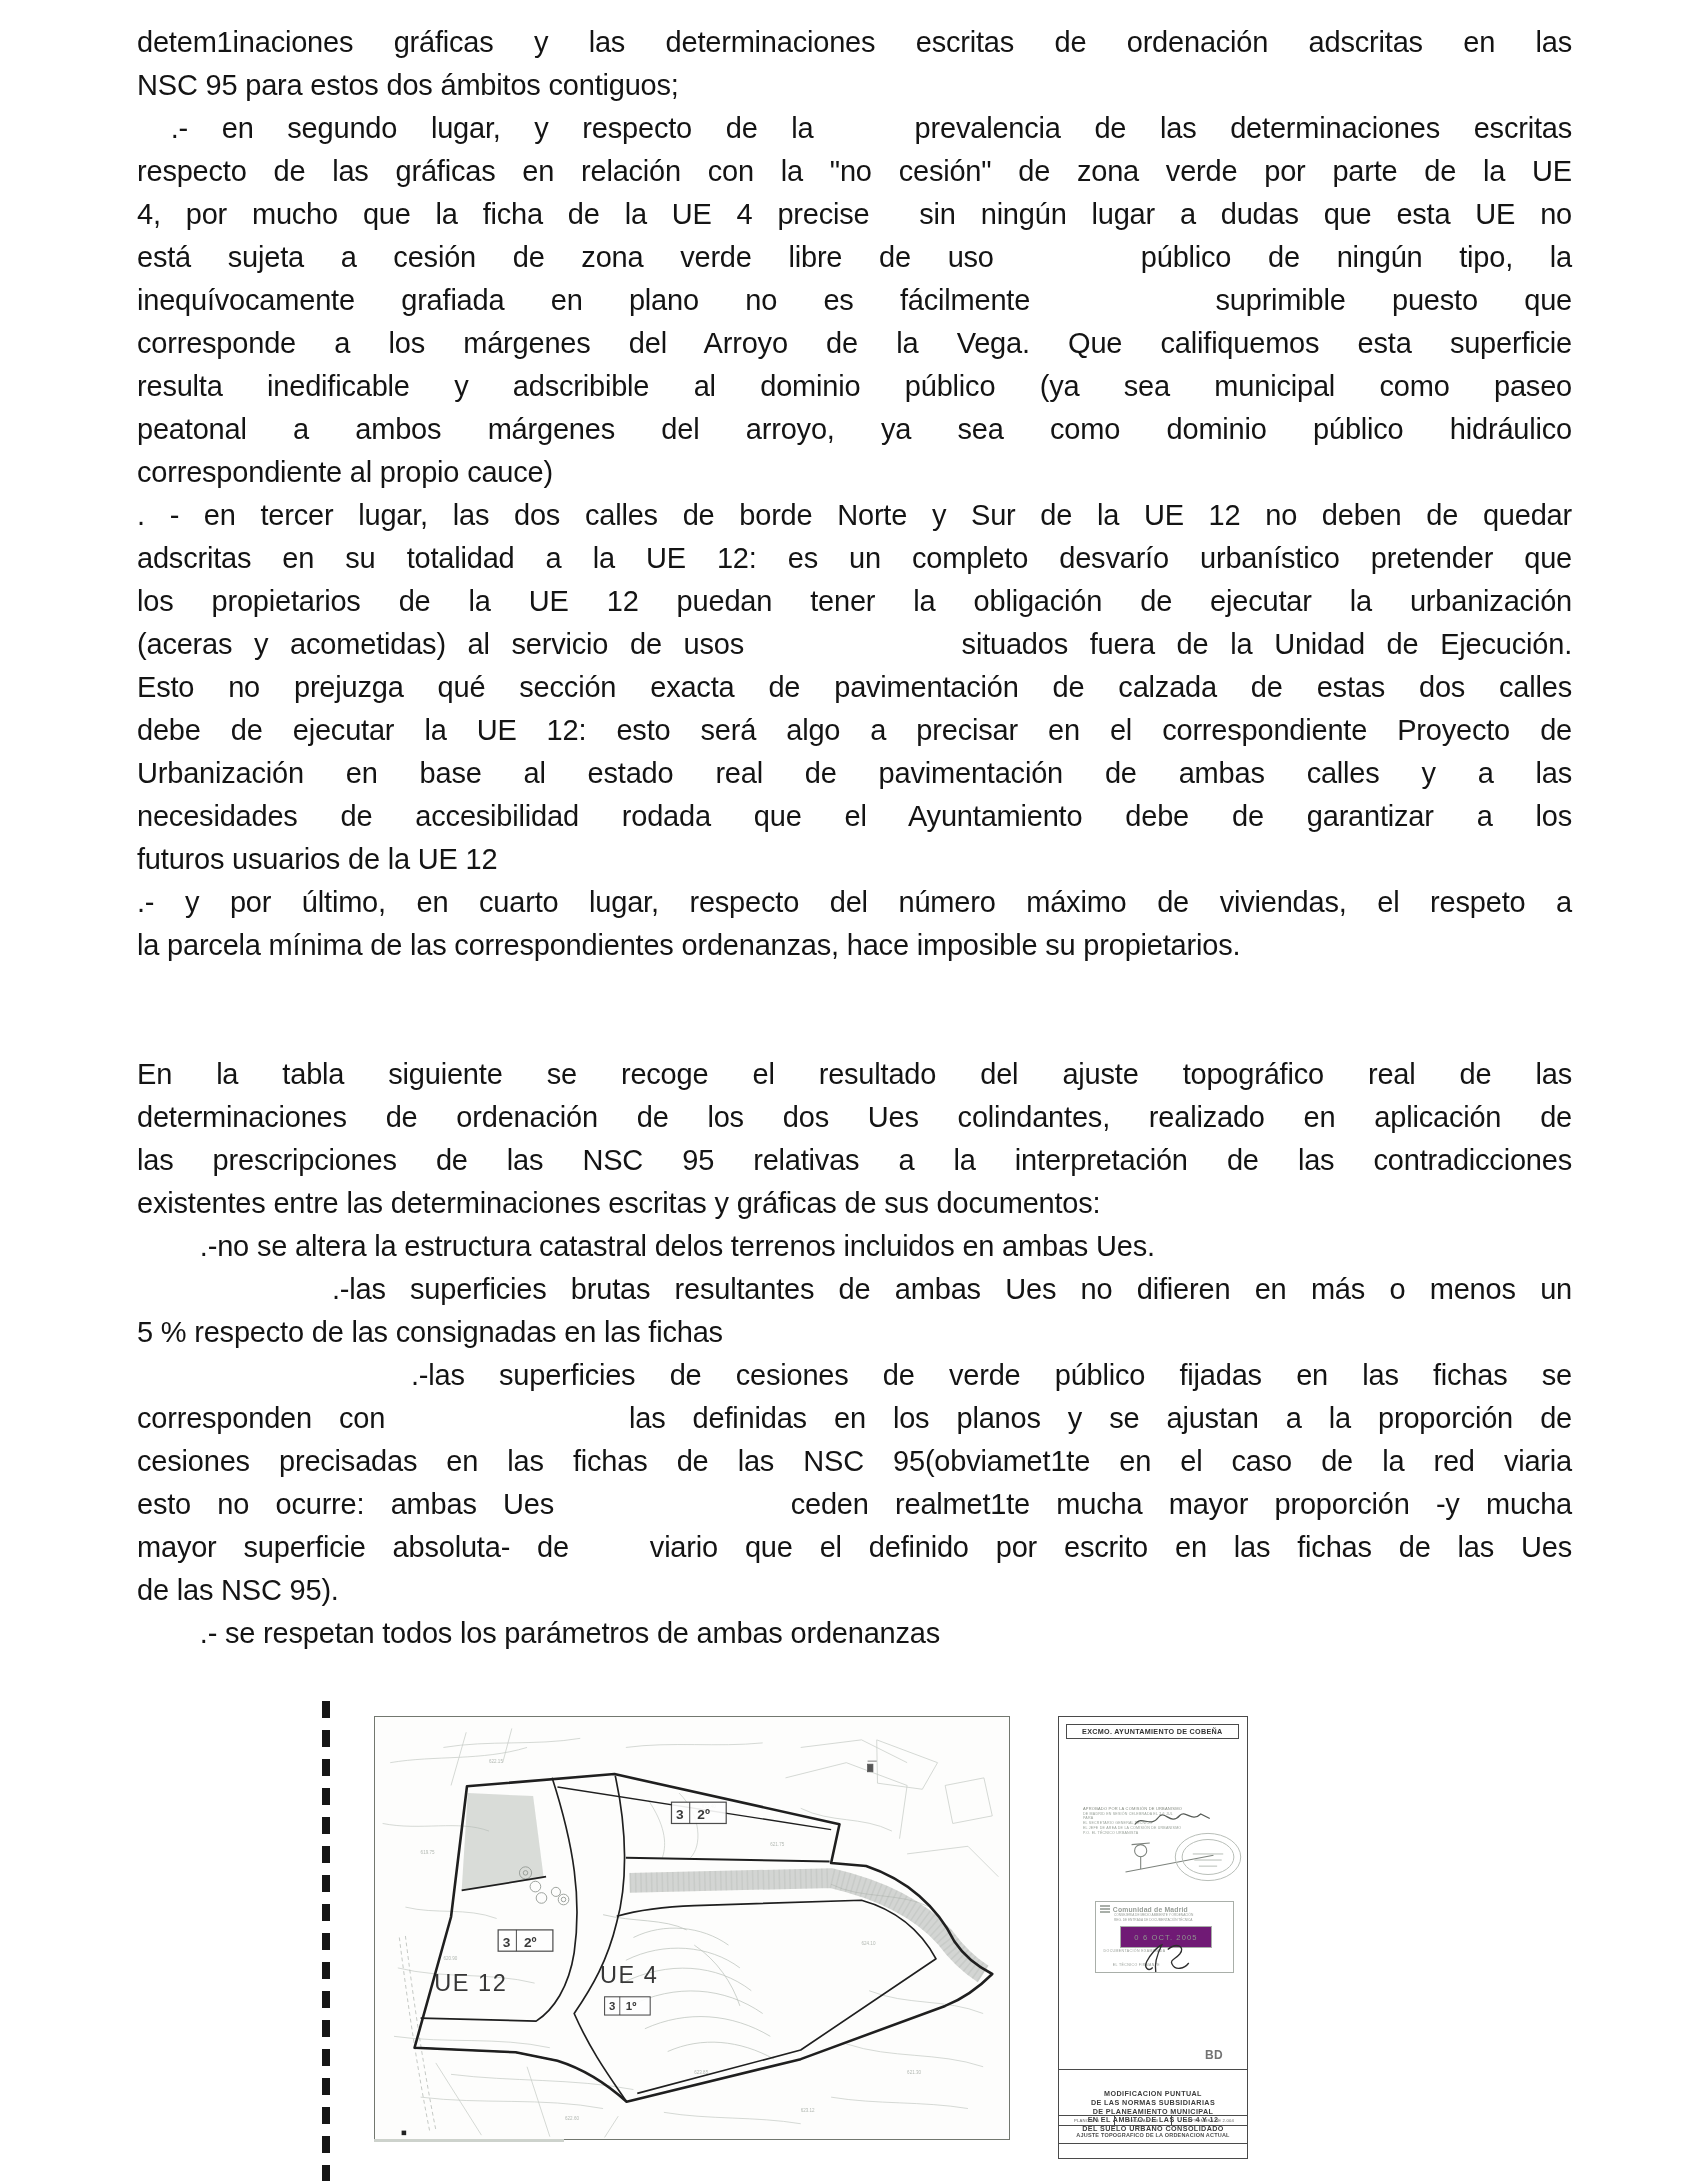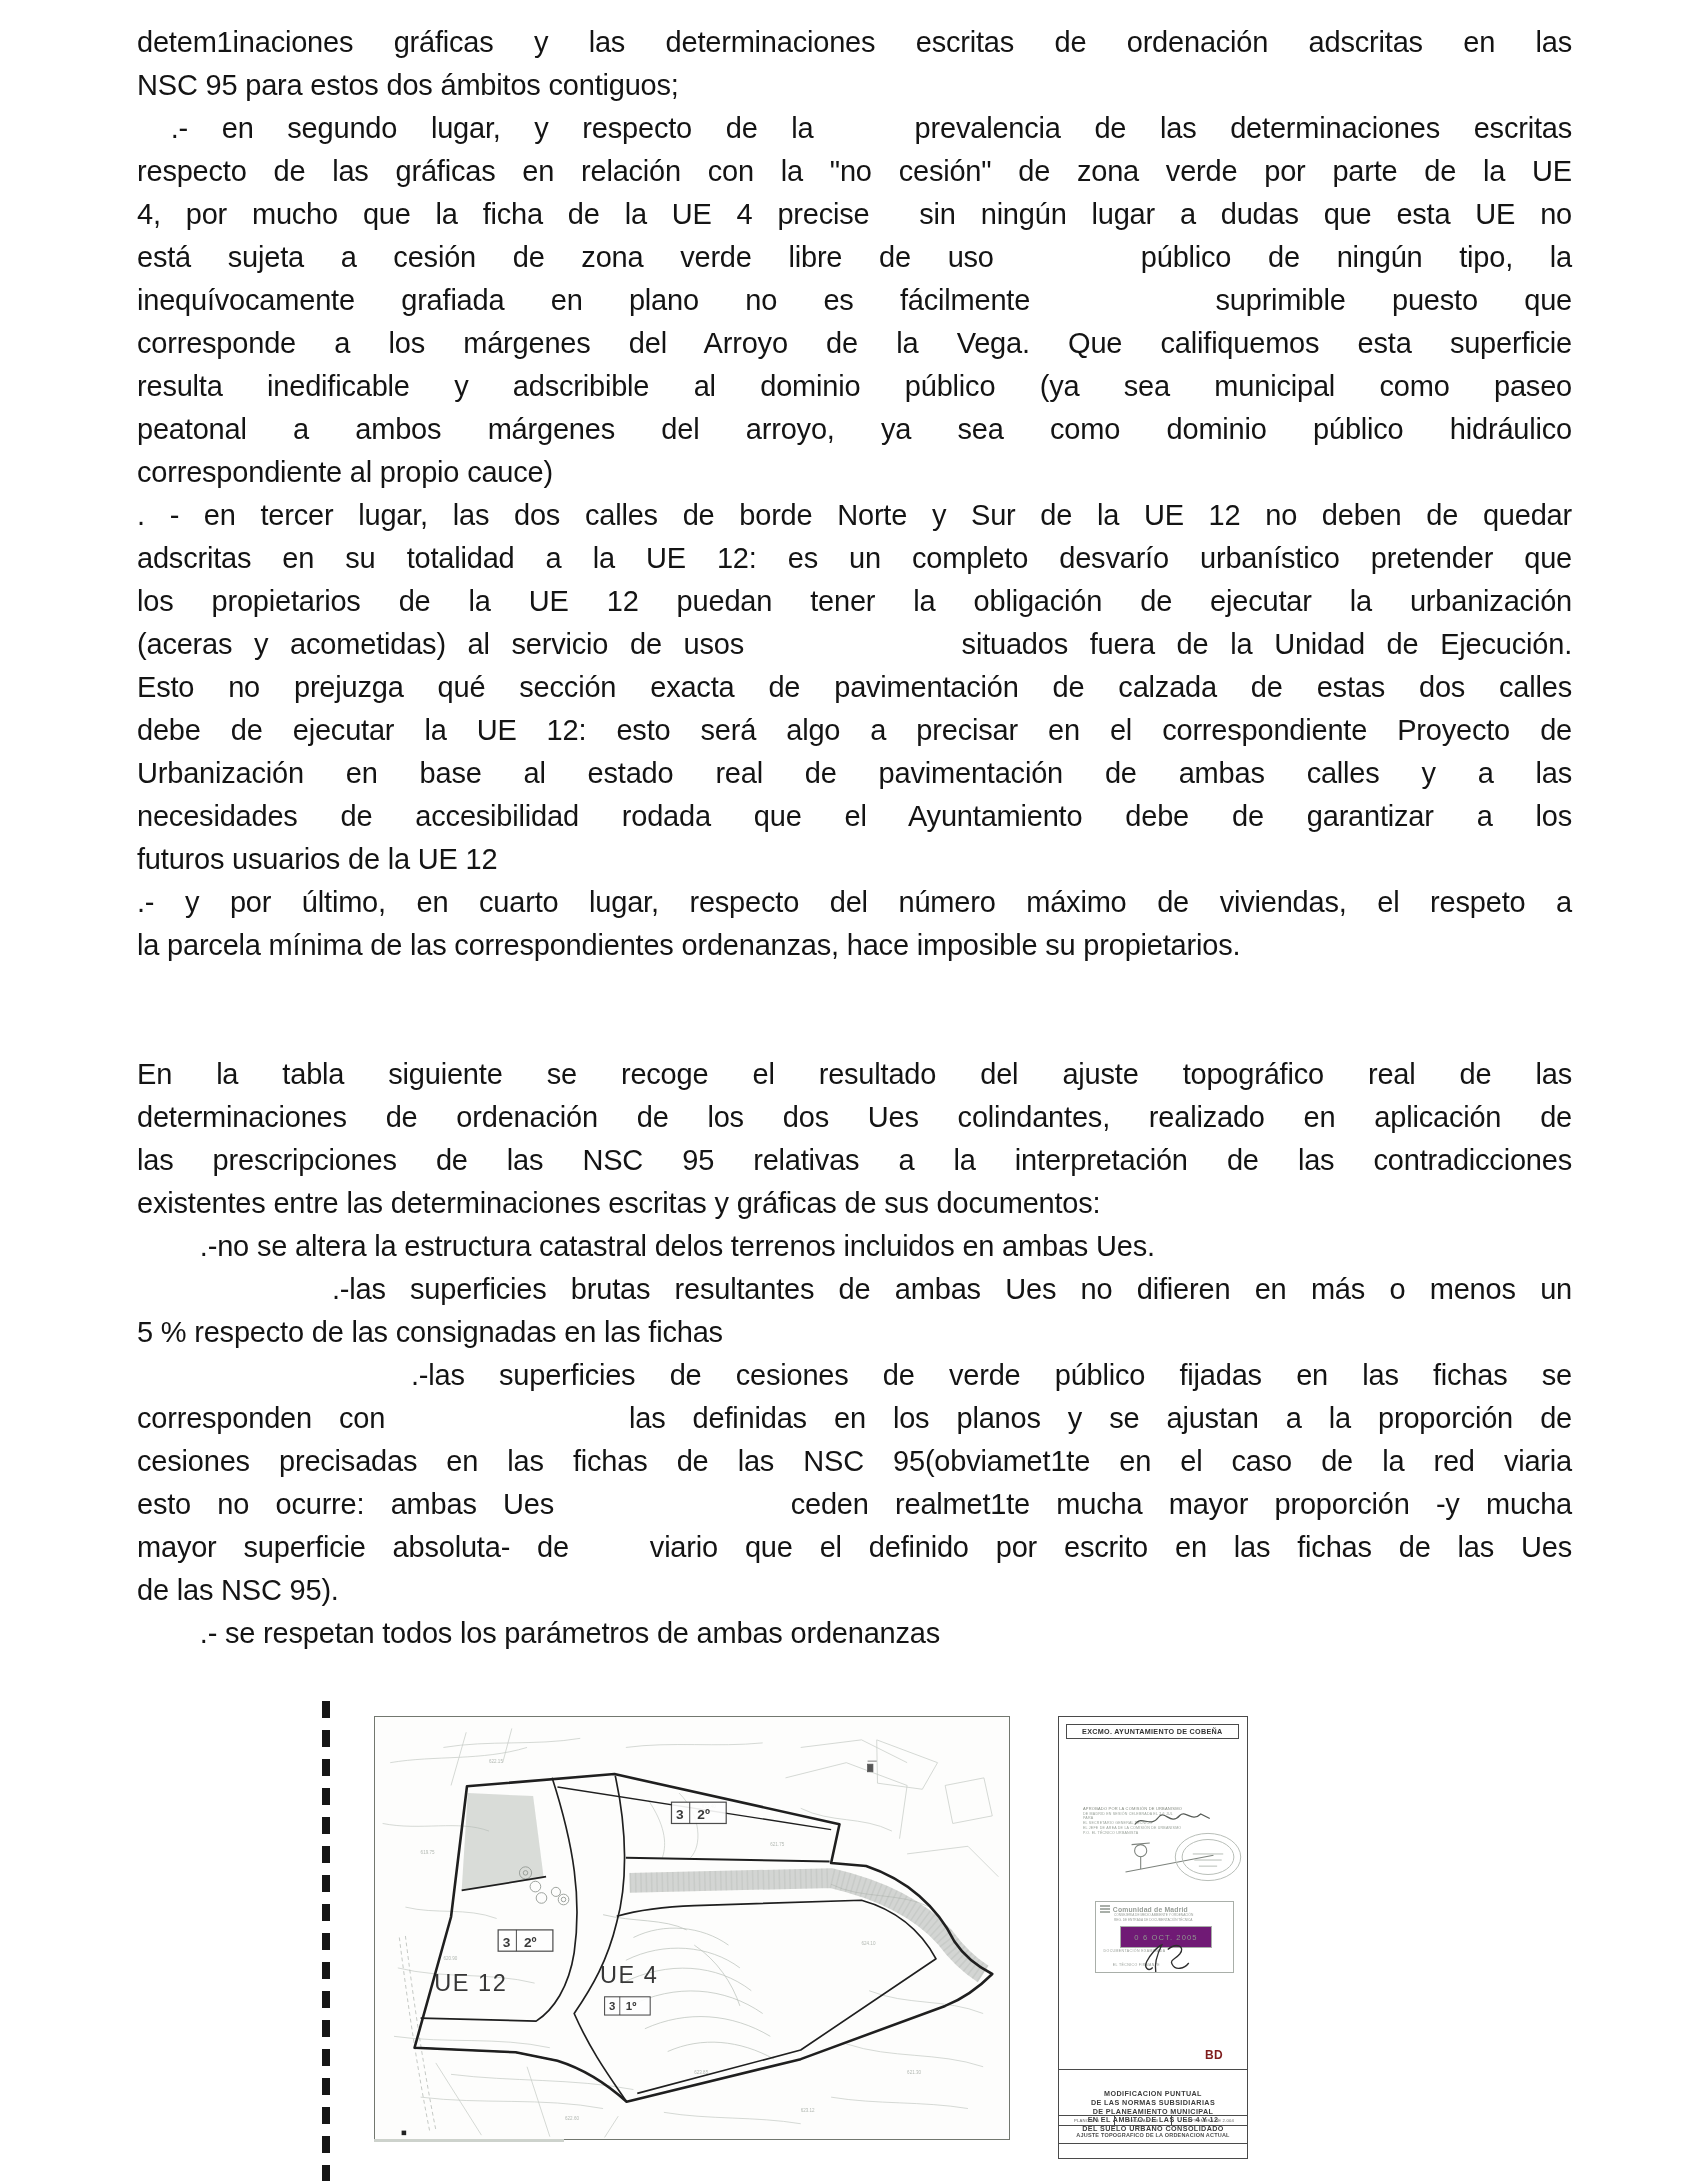--- a/index.html
+++ b/index.html
@@ -36,21 +36,21 @@
   #cdm .row{display:flex;align-items:center;gap:3px;margin:3px 3.8px 0 3.8px;}
   #cdm .logo{width:10px;height:8.4px;background:linear-gradient(180deg,#a9afa9 0 2.3px,#fff 2.3px 3px,#a9afa9 3px 5.3px,#fff 5.3px 6px,#a9afa9 6px 8.4px);flex:0 0 auto;}
   #cdm .cdm-name{font-size:6.8px;font-weight:bold;letter-spacing:0.2px;white-space:nowrap;}
   #cdm .tiny{font-size:3.2px;line-height:3.8px;margin:0.8px 4.6px 0 18px;white-space:nowrap;}
   #cdm .datebox{position:absolute;left:24px;top:24px;width:90px;height:20px;border:1.5px solid #a9afa9;
     background:#701a75;display:flex;align-items:center;justify-content:center;
     font-size:7.6px;letter-spacing:1.1px;color:#8f958f;}
   #cdm .under{position:absolute;left:7.6px;top:47px;font-size:3.5px;letter-spacing:0.4px;white-space:nowrap;}
   #cdm .signline{position:absolute;left:16.7px;top:61px;font-size:3.5px;letter-spacing:0.4px;white-space:nowrap;}
   #scribble93{position:absolute;left:46px;top:40px;}
-  #bd-mark{position:absolute;left:146px;top:331px;font-size:12px;font-weight:bold;color:#7f1d1d;
+  #bd-mark{position:absolute;left:146px;top:331px;font-size:12px;font-weight:bold;color:#737373;
     letter-spacing:0.4px;}
   #tb-title{position:absolute;left:0;top:352px;width:100%;border-top:1.5px solid #4a4a4a;
     padding-top:20px;text-align:center;font-size:7.2px;font-weight:bold;line-height:8.8px;
     letter-spacing:0.4px;color:#3d3d3d;}
   #tb-meta{position:absolute;left:0;top:398px;width:100%;height:11.4px;display:flex;
     border-top:1.5px solid #4a4a4a;border-bottom:1.5px solid #4a4a4a;box-sizing:border-box;}
   #tb-meta .cell{display:flex;align-items:center;justify-content:center;font-size:4.2px;
     color:#5c5c5c;white-space:nowrap;letter-spacing:0.2px;}
   #tb-meta .c1{width:30%;border-right:1.5px solid #4a4a4a;box-sizing:border-box;}
   #tb-meta .c2{width:30%;border-right:1.5px solid #4a4a4a;box-sizing:border-box;}

